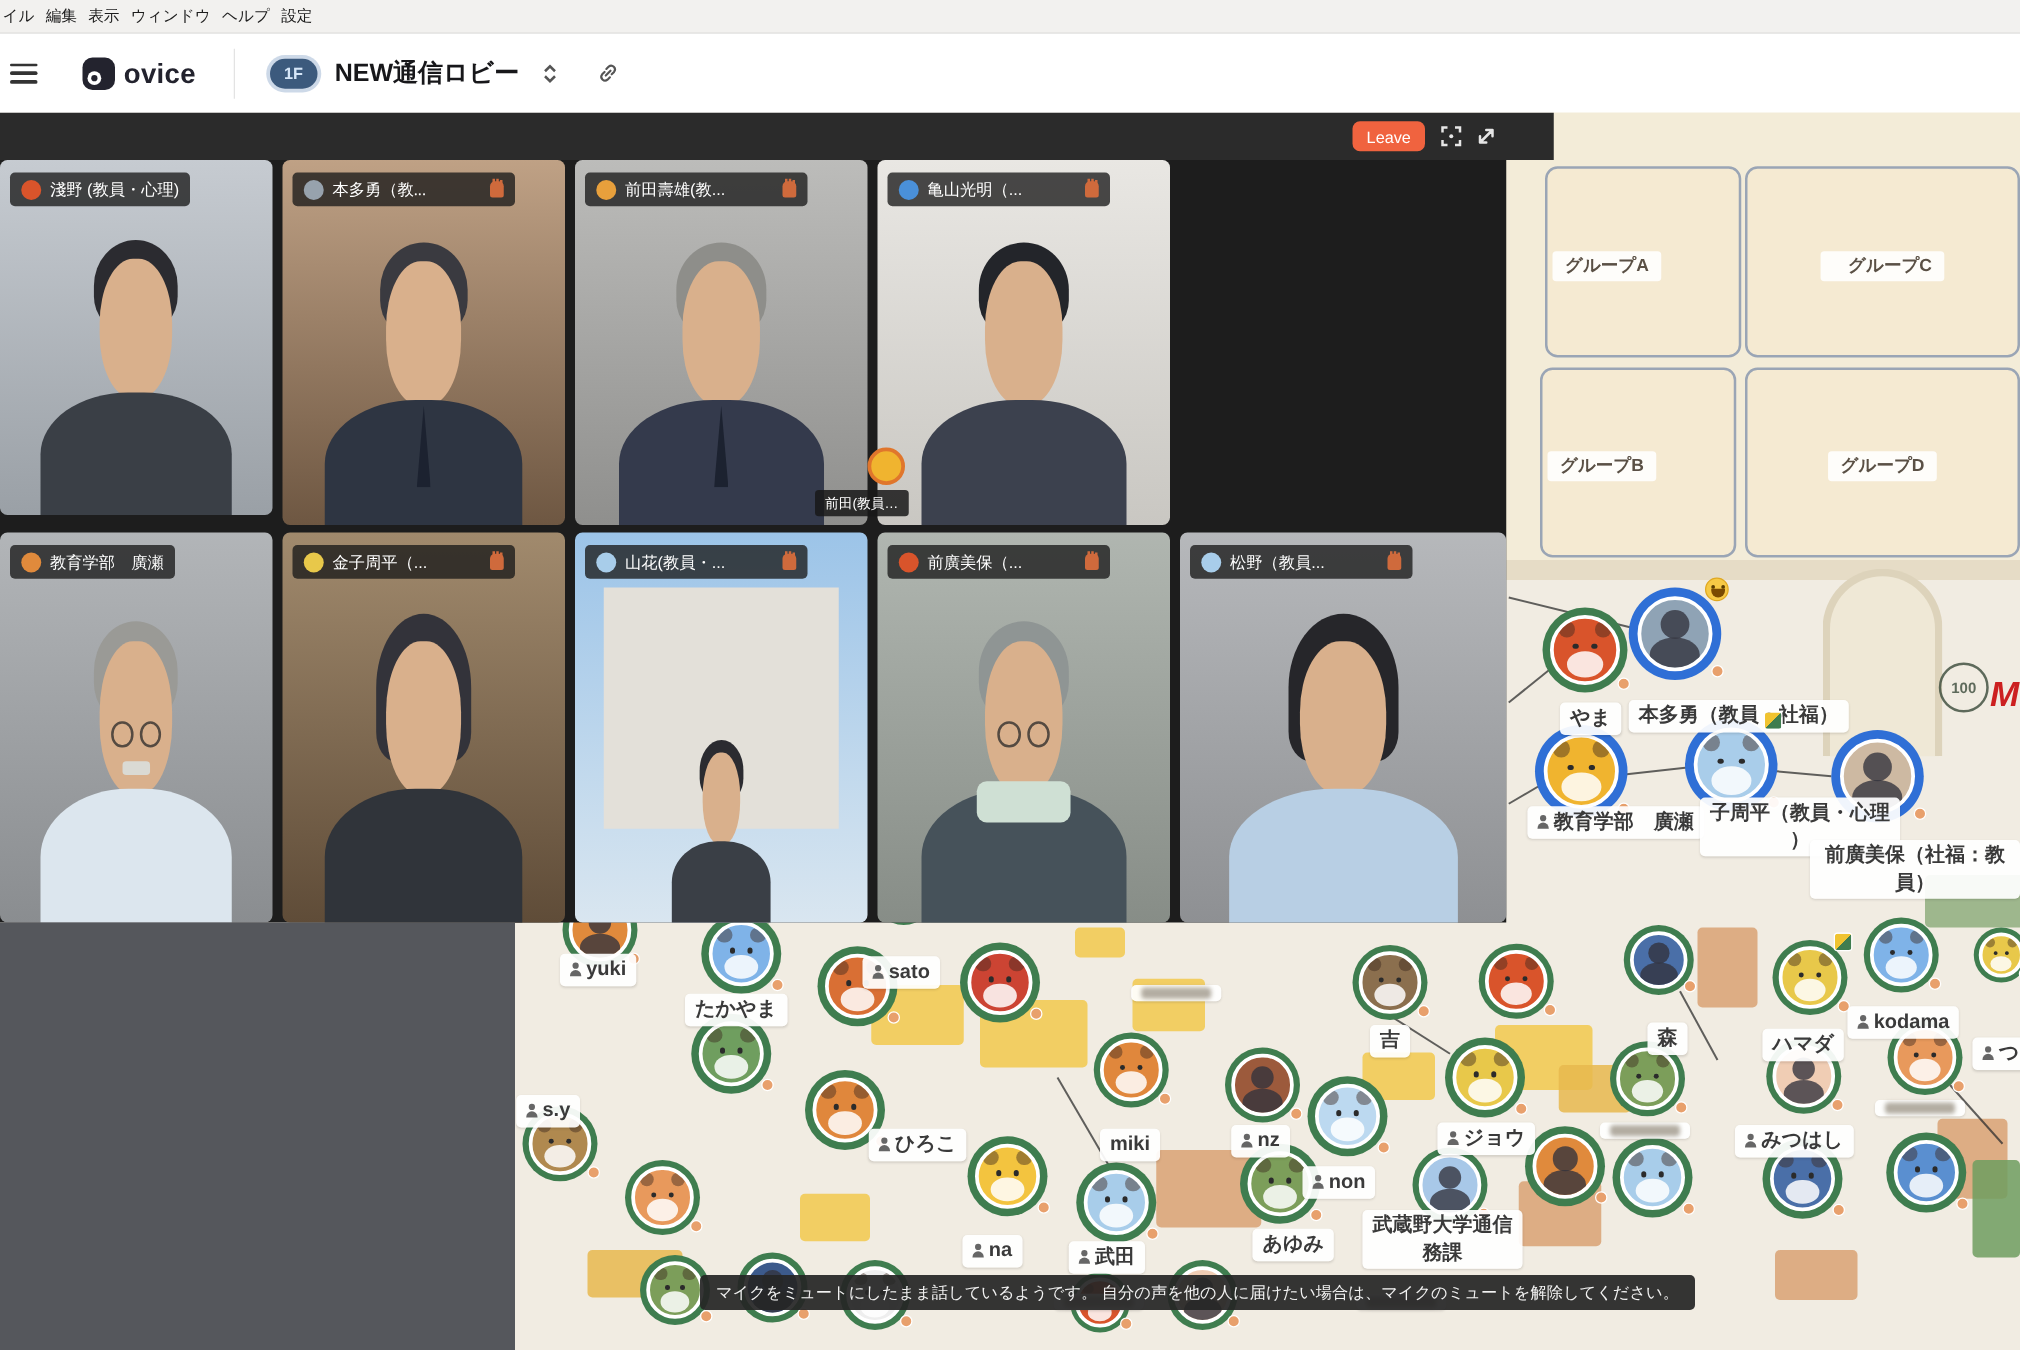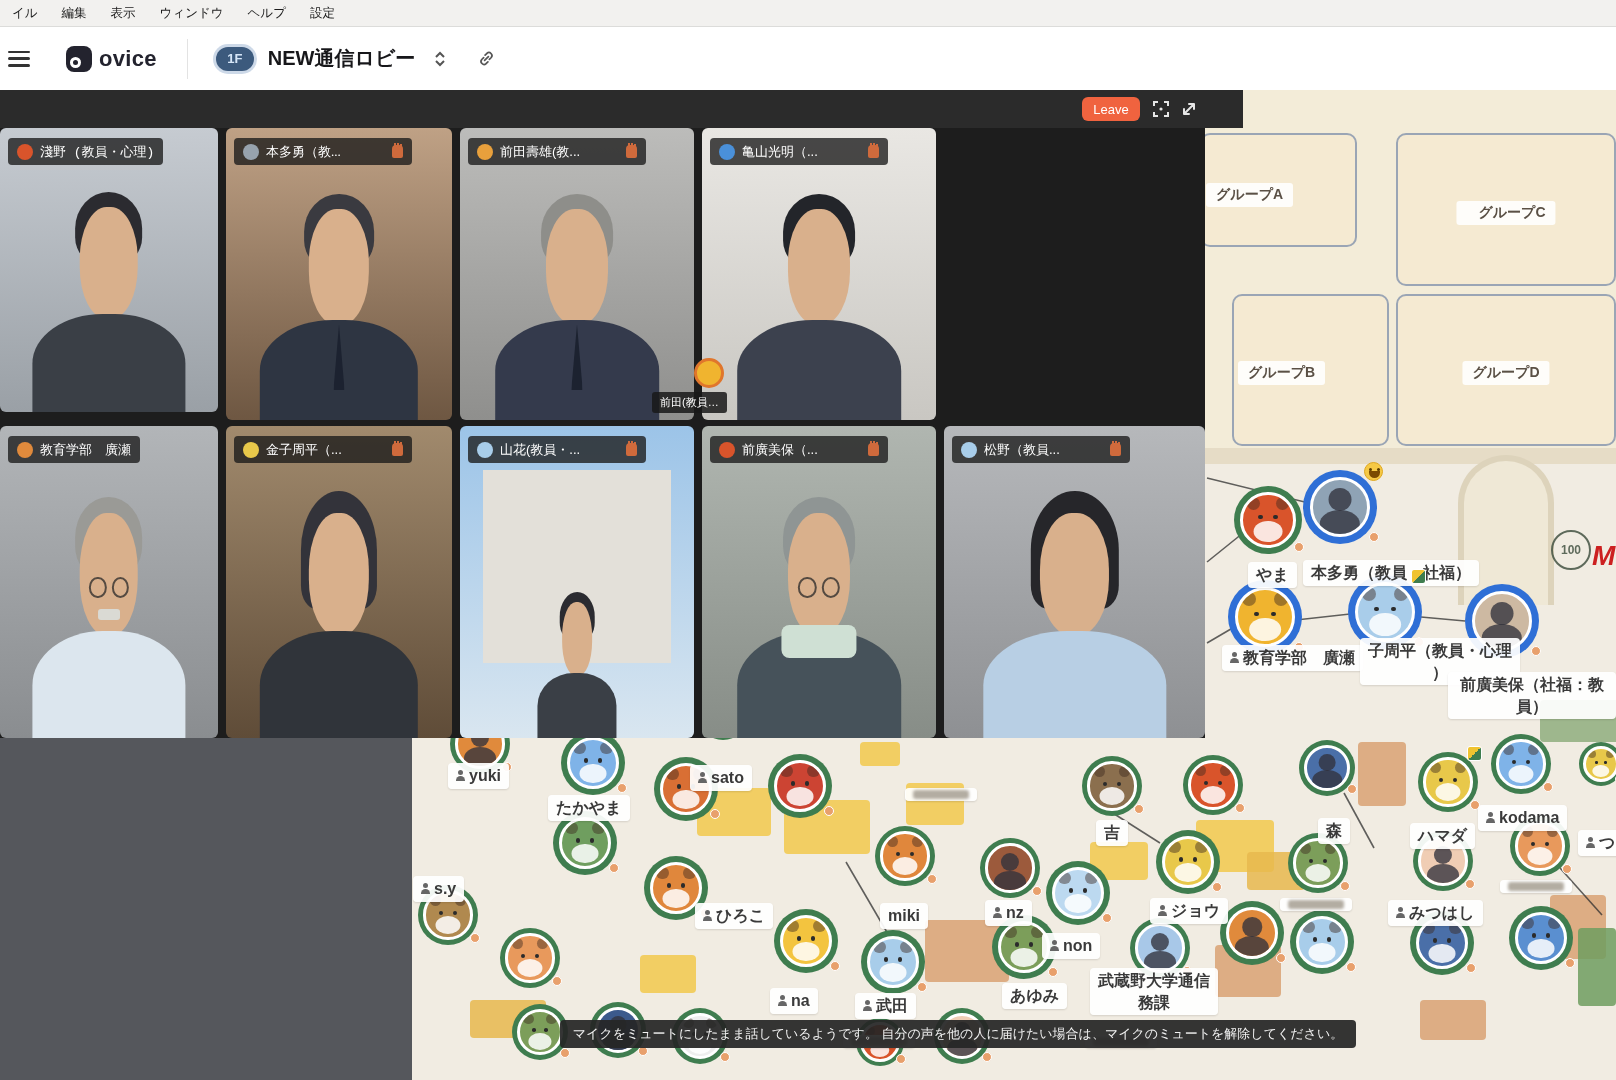--- a/index.html
+++ b/index.html
@@ -2,21 +2,21 @@
 <html><head>
 <meta charset="utf-8">
 <style>
   * { margin:0; padding:0; box-sizing:border-box; }
   html,body { width:1616px; height:1080px; overflow:hidden; background:#f1ece2;
     font-family:"Liberation Sans","DejaVu Sans",sans-serif; }
   #screen { position:relative; width:1616px; height:1080px; }
 
   
   #menubar { position:absolute; left:0; top:0; width:1616px; height:27px; background:#f2f1ef;
-    border-bottom:1px solid #dcdcda; display:flex; align-items:center; gap:24px; padding-left:12px;
+    border-bottom:1px solid #dcdcda; display:flex; align-items:center; gap:9px; padding-left:2px;
     font-size:12.5px; color:#1c1c1c; z-index:40; }
   #menubar .mi { white-space:nowrap; }
 
   
   #appbar { position:absolute; left:0; top:27px; width:1616px; height:63px; background:#ffffff;
     display:flex; align-items:center; z-index:40; }
   .hamb { width:22px; height:16px; margin-left:8px; display:flex; flex-direction:column; justify-content:space-between; cursor:pointer; }
   .hamb span { display:block; height:2.5px; background:#333; border-radius:2px; }
   .logo { display:flex; align-items:center; gap:7px; margin-left:36px; }
   .logo-ic { width:26px; height:26px; background:#23232e; border-radius:8px; position:relative; }
@@ -173,21 +173,21 @@
           <path d="M8 12 L12 8 M7 9 L5 11 a3.2 3.2 0 0 0 4.5 4.5 L11.5 13.5 M13 11 L15 9 a3.2 3.2 0 0 0 -4.5 -4.5 L8.5 6.5" fill="none" stroke="#555" stroke-width="1.8" stroke-linecap="round"></path>
         </svg>
     </span>
   </div>
 
   <div id="map">
     <div id="map-topstrip"></div>
     <div id="wallline"></div>
     <div class="arch"></div>
     <div id="groups">
-        <div class="grp" style="left: 1200px; top: 133px; width: 157px; height: 114px;">
+        <div class="grp" style="left: 1236px; top: 133px; width: 157px; height: 153px;">
           <div class="grp-label" style="left: 4px;">グループA</div>
         </div>
         <div class="grp" style="left: 1396px; top: 133px; width: 220px; height: 153px;">
           <div class="grp-label" style="left: 50%; transform: translateX(-50%); padding-left: 22px;">グループC</div>
         </div>
         <div class="grp" style="left: 1232px; top: 294px; width: 157px; height: 152px;">
           <div class="grp-label" style="left: 4px;">グループB</div>
         </div>
         <div class="grp" style="left: 1396px; top: 294px; width: 220px; height: 152px;">
           <div class="grp-label" style="left: 50%; transform: translateX(-50%);">グループD</div>
@@ -650,21 +650,21 @@
             <circle cx="9" cy="9" r="1.6" fill="#e6e6e6"></circle>
           </svg>
       </span>
       <span class="tico" style="left:1180px">
         <svg width="18" height="18" viewBox="0 0 18 18">
             <path d="M4 14 L14 4 M14 4 h-5 M14 4 v5 M4 14 h5 M4 14 v-5" fill="none" stroke="#e6e6e6" stroke-width="2" stroke-linecap="round"></path>
           </svg>
       </span>
     </div>
     <div id="tiles">
-        <div class="tile" style="left: 0px; top: 0px; width: 218px; height: 284px; background: linear-gradient(rgb(198, 203, 209), rgb(154, 160, 166)); font-family: Liberation Mono, monospace;">
+        <div class="tile" style="left: 0px; top: 0px; width: 218px; height: 284px; background: linear-gradient(rgb(198, 203, 209), rgb(154, 160, 166));">
           <div class="fig">
             <div class="hr" style="background:#2b2b30"></div>
             <div class="hd" style="background:#d9b08c"></div>
             <div class="sh" style="background:#3a3f46"></div>
           </div>
           <div class="tlabel">
             <span class="tav" style="background: rgb(217, 84, 43);"></span>
             <span>淺野 (教員・心理)</span>
           </div>
         </div>

